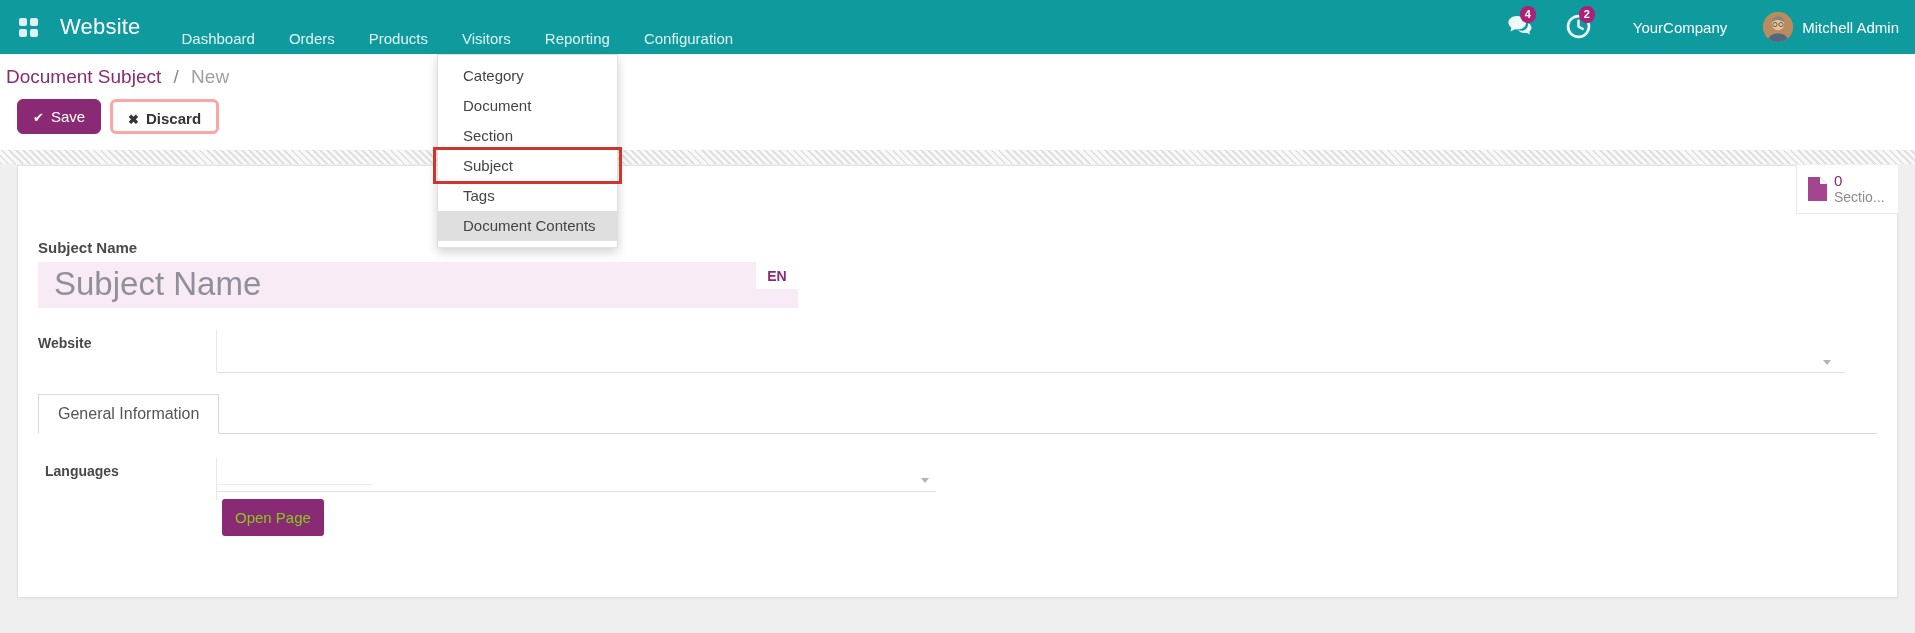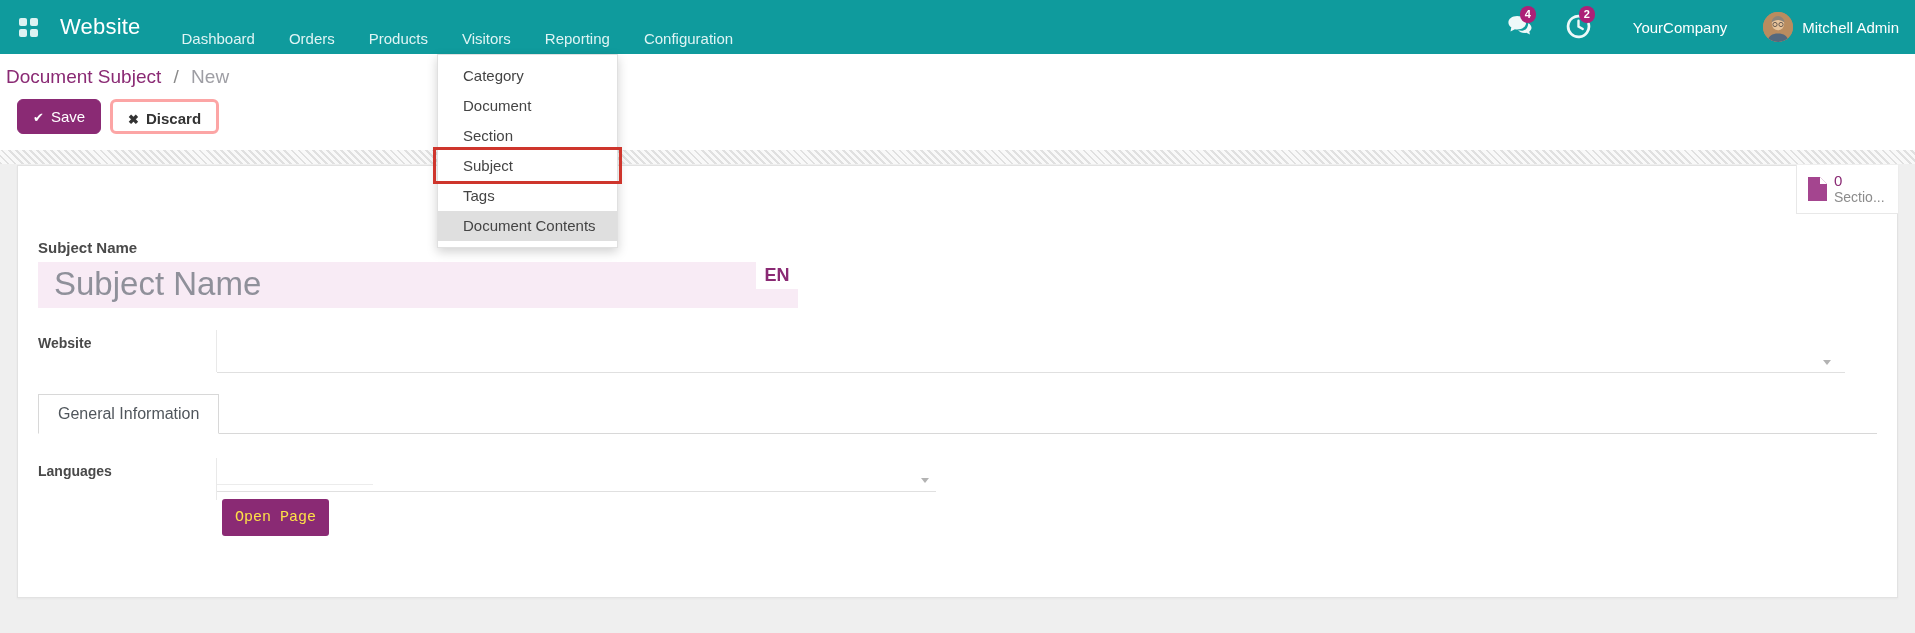--- a/index.html
+++ b/index.html
@@ -65,49 +65,49 @@
   .field-label { position:absolute; font-weight:bold; color:#494949; font-size:14px; }
   .lbl-subject { left:20px; top:73px; font-size:15px; }
   .subject-wrap { position:absolute; left:20px; top:96px; width:760px; height:46px; background:#f8ebf5; }
   .subject-input {
     width:100%; height:100%; background:transparent; border:none; outline:none;
     font-size:33px; padding:0 46px 2px 16px; color:#555; font-family:"Liberation Sans", sans-serif;
   }
   .subject-input::placeholder { color:#8f909a; opacity:1; }
   .lang-badge {
     position:absolute; top:0; right:0; width:42px; height:27px; background:#ffffff;
-    color:#8a2a74; font-weight:bold; font-size:18px; display:flex; align-items:center; justify-content:center; cursor:pointer;
+    color:#8a2a74; font-weight:bold; font-size:14px; display:flex; align-items:center; justify-content:center; cursor:pointer;
   }
 
   .cell-sep { position:absolute; width:1px; background:#e9e9e9; }
   .field-underline { position:absolute; height:1px; background:#e0e0e0; }
   .caret { position:absolute; width:0; height:0; border-left:4px solid transparent; border-right:4px solid transparent; border-top:5px solid #b3b3b3; cursor:pointer; }
 
   .lbl-website { left:20px; top:169px; }
   .sep-website { left:198px; top:164px; height:42px; }
   .ul-website { left:199px; top:206px; width:1628px; }
   .caret-website { left:1805px; top:194px; }
 
   .tab-strip { position:absolute; left:20px; right:20px; top:228px; height:40px; border-bottom:1px solid #d8d8d8; }
   .tab {
     position:absolute; left:0; bottom:-1px; height:40px; background:#fff;
     border:1px solid #d8d8d8; border-bottom:1px solid #fff; line-height:38px;
     padding:0 19px; font-size:16px; color:#50565c; cursor:pointer; white-space:nowrap;
   }
 
-  .lbl-languages { left:20px; top:297px;text-align:center; }
+  .lbl-languages { left:27px; top:297px;text-align:center; }
   .sep-languages { left:198px; top:292px; height:42px; }
   .ul-languages-inner { position:absolute; left:199px; top:318px; width:156px; height:1px; background:#ececec; }
   .ul-languages { left:199px; top:325px; width:719px; }
   .caret-languages { left:903px; top:312px; }
 
   .open-page {
-    position:absolute; left:204px; top:333px; background:#8a2a74; color:#fde047; font-size:15px;
+    position:absolute; left:204px; top:333px; background:#8a2a74; color:#84cc16; font-size:15px;
     height:37px; line-height:37px; padding:0 13px; border:none; border-radius:3px;
-    cursor:pointer; font-family:Liberation Mono, monospace;
+    cursor:pointer; font-family:Liberation Sans, sans-serif;
   }
 
   
   .doc-dropdown {
     position:absolute; top:54px; left:437px; width:181px; background:#fff; padding:6px 0;
     border:1px solid rgba(0,0,0,.12); box-shadow:0 4px 10px rgba(0,0,0,.18); z-index:50;
   }
   .dd-item { height:30px; line-height:30px; padding-left:25px; font-size:15px; color:#444; cursor:pointer; white-space:nowrap; }
   .dd-item.hovered { background:#dfdfdf; }
   .tour-red-box {

